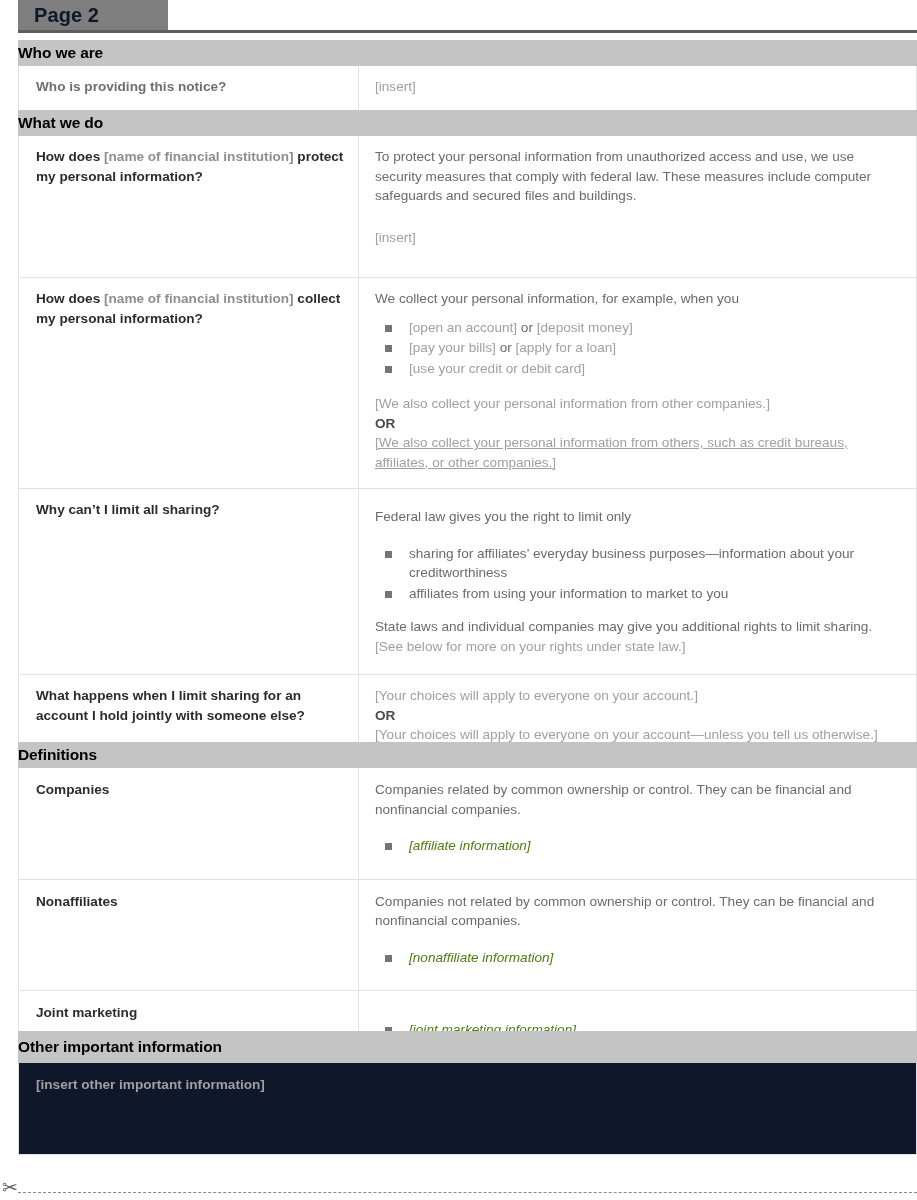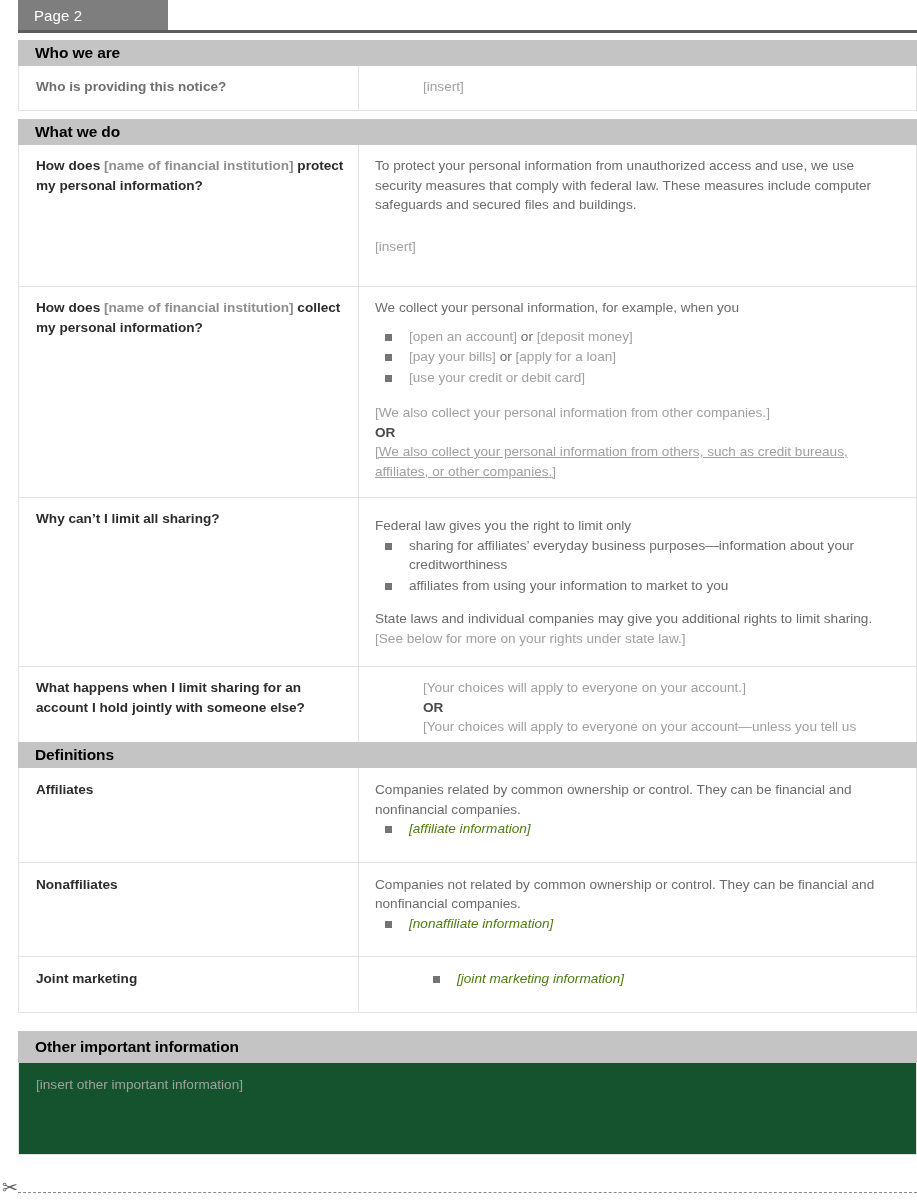--- a/index.html
+++ b/index.html
@@ -28,23 +28,23 @@
     position: absolute;
     left: 18px; top: 0;
     width: 150px;
     height: 30px;
     background: #7e7e7e;
     display: flex;
     align-items: center;
     padding-left: 16px;
   }
   .tab-label {
-    font-size: 15px;
-    font-weight: normal;
-    color: #ffffff;
+    font-size: 20px;
+    font-weight: bold;
+    color: #0f172a;
     letter-spacing: 0.1px;
   }
   .tabrule {
     position: absolute;
     left: 18px; top: 30px;
     width: 899px;
     height: 3px;
     background: #5d5d5d;
   }
 
@@ -52,39 +52,38 @@
   .block {
     position: absolute;
     left: 18px;
     width: 899px;
   }
   .sec-head {
     background: #c4c4c4;
     height: 26px;
     display: flex;
     align-items: center;
-    padding-left: 17px;
   }
   .sec-head-label {
     font-size: 15.5px;
     font-weight: bold;
     color: #000000;
     letter-spacing: -0.1px;
   }
 
   .rows {
     border: 1px solid #e2e2e2;
     border-top: none;
     background: #ffffff;
   }
   .row {
     display: flex;
     border-bottom: 1px solid #e2e2e2;
   }
-  .row:last-child { border-bottom: none; gap: 48px; }
+  .row:last-child { border-bottom: none; }
 
   .cell-q {
     width: 340px;
     min-width: 340px;
     padding: 11px 12px 12px 17px;
     border-right: 1px solid #e2e2e2;
   }
   .cell-a {
     flex: 1;
     padding: 11px 14px 13px 16px;
@@ -108,21 +107,21 @@
   .a .dim { color: #a0a0a0; }
   .a .strong { color: #4a4a4a; font-weight: bold; }
   .a .normal { color: #6b6b6b; }
   .p + .p { margin-top: 14px; }
 
   ul.bl {
     list-style: none;
     margin: 9px 0 0 0;
     padding: 0;
   }
-  ul.bl.gap { margin-top: 0; }
+  ul.bl.gap { margin-top: 17px; }
   ul.bl li {
     position: relative;
     padding-left: 34px;
     font-size: 13.6px;
     line-height: 19.5px;
     color: #a0a0a0;
     margin-bottom: 1px;
   }
   ul.bl li.dark { color: #6b6b6b; }
   ul.bl li.ital { font-style: italic; color: #4d7c0f; }
@@ -132,22 +131,23 @@
     left: 10px; top: 7px;
     width: 7px; height: 7px;
     background: #757575;
   }
   ul.bl li .joiner { color: #6b6b6b; }
 
   
   .freebox {
     border: 1px solid #e2e2e2;
     border-top: none;
-    background: #14532d;
+    background: #0f172a;
     padding: 12px 16px 16px 17px;
+    font-weight: bold;
   }
   .freebox-text {
     font-size: 13.6px;
     color: #a0a0a0;
     line-height: 19.5px;
   }
 
   
   .cutline {
     position: absolute;
@@ -185,21 +185,21 @@
         <div class="cell-q">
           <div class="q softq">Who is providing this notice?</div>
         </div>
         <div class="cell-a">
           <div class="a dim">[insert]</div>
         </div>
       </div>
     </div>
   </div>
 
-  <div class="block" style="top:119px;">
+  <div class="block" style="top:110px;">
     <div class="sec-head">
       <span class="sec-head-label">What we do</span>
     </div>
     <div class="rows">
 
       <div class="row">
         <div class="cell-q">
           <div class="q"><span>How does</span> <span class="placeholder">[name of financial institution]</span> <span>protect my personal information?</span></div>
         </div>
         <div class="cell-a" style="padding-bottom:30px;">
@@ -254,21 +254,21 @@
   </div>
 
   <div class="block" style="top:742px;">
     <div class="sec-head">
       <span class="sec-head-label">Definitions</span>
     </div>
     <div class="rows">
 
       <div class="row">
         <div class="cell-q" style="padding-top:12px;">
-          <div class="q">Affiliates</div>
+          <div class="q">Companies</div>
         </div>
         <div class="cell-a" style="padding-top:12px;padding-bottom:22px;">
           <div class="a">Companies related by common ownership or control. They can be financial and nonfinancial companies.</div>
           <ul class="bl gap">
             <li class="ital">[affiliate information]</li>
           </ul>
         </div>
       </div>
 
       <div class="row">

